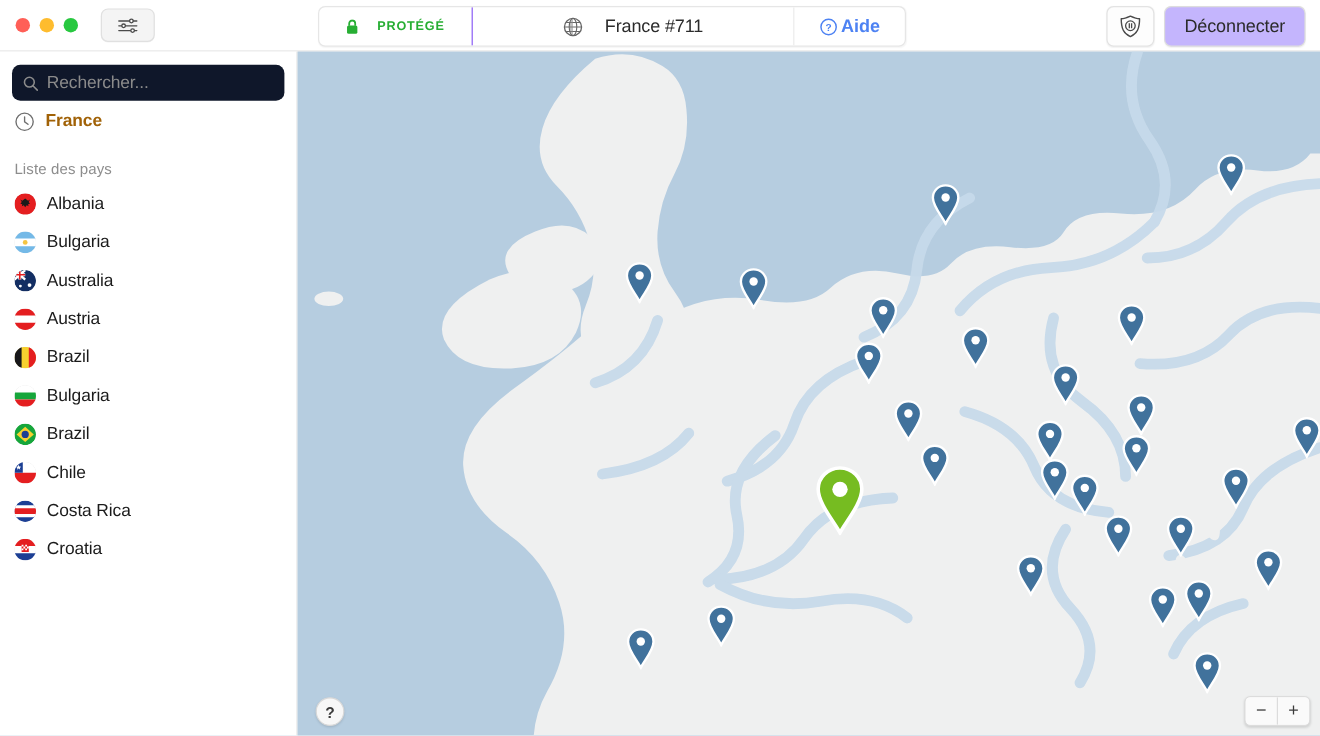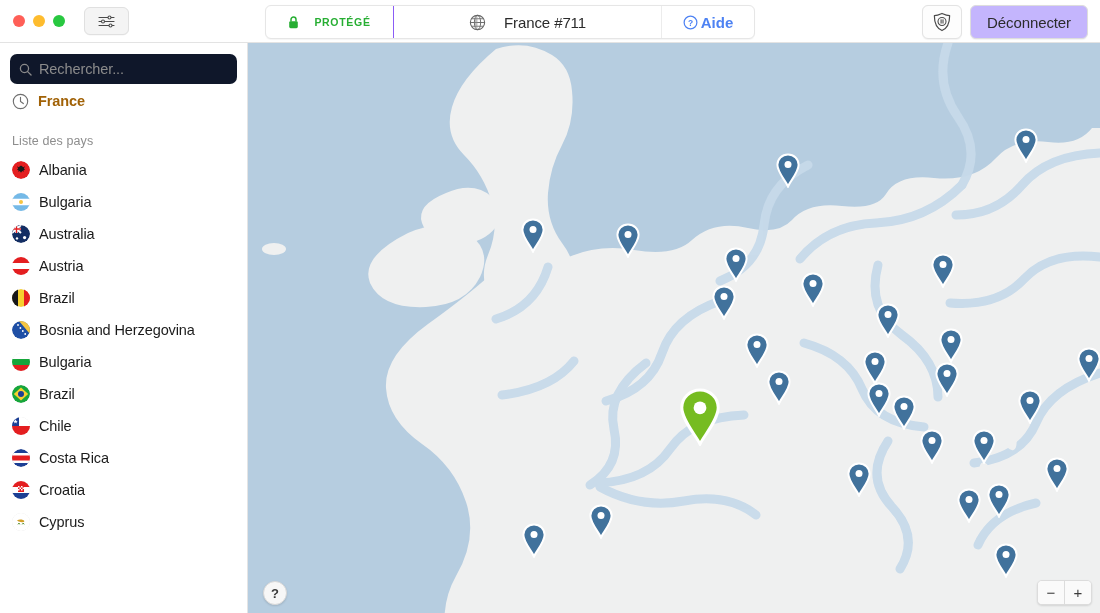--- a/index.html
+++ b/index.html
@@ -271,35 +271,20 @@
           <span class="flag">
             <svg width="18" height="18" viewBox="0 0 18 18">
                 <circle cx="9" cy="9" r="9" fill="#f6d02f"></circle>
             <path d="M0 0h6v18H0z" fill="#17171a"></path>
                 <path d="M12 0h6v18h-6z" fill="#e41e20"></path>
               </svg>
           </span>
           <span class="country-name">Brazil</span>
         </div>
 
-        <div class="country-row">
-          <span class="flag">
-            <svg width="18" height="18" viewBox="0 0 18 18">
-                <circle cx="9" cy="9" r="9" fill="#1f4fa5"></circle>
-            <path d="M4 0h3l11 13V0z" fill="#f5c542"></path>
-            <g fill="#fff">
-                  <circle cx="6" cy="4" r="0.9"></circle>
-                  <circle cx="8.4" cy="7" r="0.9"></circle>
-                  <circle cx="10.8" cy="10" r="0.9"></circle>
-                  <circle cx="13.2" cy="13" r="0.9"></circle>
-                </g>
-              </svg>
-          </span>
-          <span class="country-name">Bosnia and Herzegovina</span>
-        </div>
 
         <div class="country-row">
           <span class="flag">
             <svg width="18" height="18" viewBox="0 0 18 18">
                 <circle cx="9" cy="9" r="9" fill="#fff"></circle>
             <path d="M0 6h18v6H0z" fill="#16a63b"></path>
                 <path d="M0 12h18v6H0z" fill="#e41e20"></path>
               </svg>
           </span>
           <span class="country-name">Bulgaria</span>
@@ -346,30 +331,20 @@
                 <circle cx="9" cy="9" r="9" fill="#fff"></circle>
             <path d="M0 0h18v6H0z" fill="#e41e20"></path>
                 <path d="M0 12h18v6H0z" fill="#1c3f94"></path>
             <rect x="6" y="5" width="6" height="6" fill="#e41e20"></rect>
             <path d="M6 5h1.5v1.5H6zM9 5h1.5v1.5H9zM7.5 6.5H9V8H7.5zM10.5 6.5H12V8h-1.5zM6 8h1.5v1.5H6zM9 8h1.5v1.5H9z" fill="#fff"></path>
               </svg>
           </span>
           <span class="country-name">Croatia</span>
         </div>
 
-        <div class="country-row">
-          <span class="flag">
-            <svg width="18" height="18" viewBox="0 0 18 18">
-                <circle cx="9" cy="9" r="9" fill="#fff"></circle>
-            <path d="M5 7.5c1.5-1 4-1.2 6-.4 1 .4 1.6 1 1.2 1.6-.6.8-2.4.4-3.6.2-1.4-.2-2.8-.4-3.6-1.4z" fill="#d3a029"></path>
-            <path d="M6 11.4l1-1.4.8 1.4M10.2 11.4l1-1.4 1 1.4" stroke="#4e8c29" stroke-width="0.9" fill="none"></path>
-              </svg>
-          </span>
-          <span class="country-name">Cyprus</span>
-        </div>
 
       </div>
     </div>
 
     <div class="map">
 
       <svg width="852" height="570" viewBox="0 0 852 570">
         <defs>
           <g id="g"></g>
         </defs>

